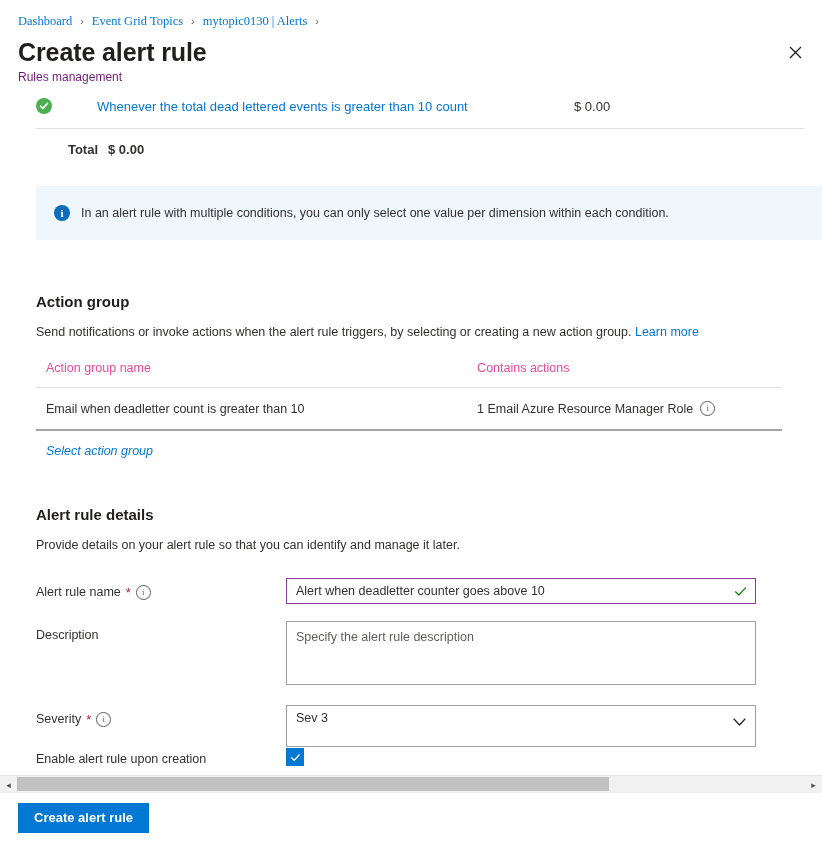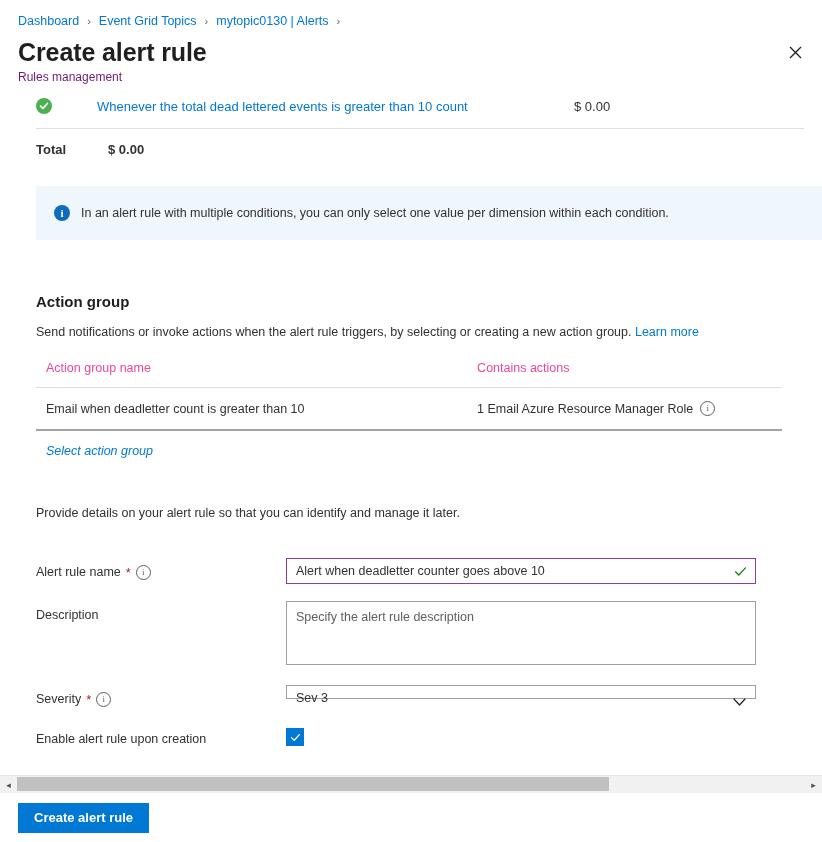--- a/index.html
+++ b/index.html
@@ -22,20 +22,21 @@
     font-size: 12.5px;
     display: flex;
     align-items: center;
     gap: 0;
     height: 20px;
   }
   .crumb {
     color: #0078d4;
     cursor: pointer;
     white-space: nowrap;
+    font-family: Liberation Serif, serif;
   }
   .crumb-sep {
     color: #605e5c;
     margin: 0 8px;
     font-size: 11px;
     user-select: none;
   }
 
   
   .title-block {
@@ -127,20 +128,21 @@
   .cond-total {
     width: 230px;
     flex: 0 0 auto;
     display: flex;
     align-items: baseline;
   }
   .cond-total-label {
     font-weight: 700;
     color: #323130;
     width: 62px;
+    text-align: right;
     padding-right: 10px;
   }
   .cond-total-value { font-weight: 700; color: #323130; }
 
   
   .info-banner {
     margin: 20px 0 0 36px;
     background: #eff6fc;
     min-height: 54px;
     display: flex;
@@ -300,21 +302,21 @@
   .textarea-input::placeholder { color: #605e5c; }
   .text-input::placeholder { color: #605e5c; }
 
   .select-wrap {
     position: relative;
     width: 470px;
     height: 26px;
   }
   .select-input {
     width: 470px;
-    height: 14px;
+    height: 42px;
     box-sizing: border-box;
     border: 1px solid #a19f9d;
     background: #fff;
     font-family: "Liberation Sans", sans-serif;
     font-size: 12.5px;
     color: #323130;
     padding: 0 28px 0 9px;
     line-height: 24px;
     cursor: pointer;
     user-select: none;
@@ -472,23 +474,24 @@
             <span class="circle-i">i</span>
           </span>
         </td>
       </tr>
     </tbody>
   </table>
   <span class="select-ag-link">Select action group</span>
 </div>
 
 <div class="section" style="margin-top:46px;">
+  <h2 class="section-heading">Alert rule details</h2>
   <div class="section-desc">Provide details on your alert rule so that you can identify and manage it later.</div>
 
-  <div class="form-row" style="margin-top:36px;">
+  <div class="form-row" style="margin-top:24px;">
     <div class="form-label">
       <span>Alert rule name</span>
       <span class="req-star">*</span>
       <span class="circle-i">i</span>
     </div>
     <div class="field-col">
       <div class="input-wrap">
         <input class="text-input" type="text" value="Alert when deadletter counter goes above 10" style="">
         <span class="valid-check">
           <svg width="13" height="13" viewBox="0 0 13 13" aria-hidden="true">

